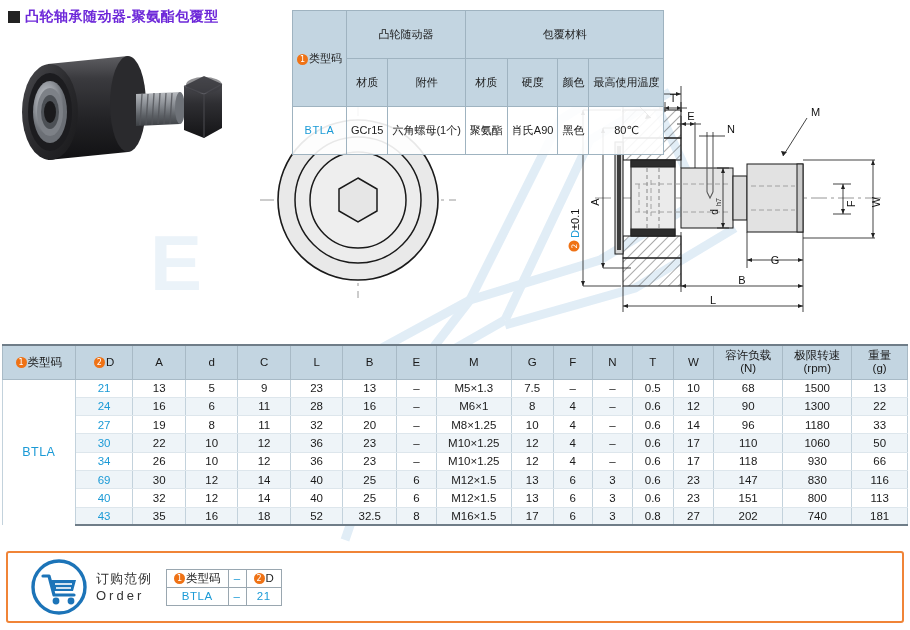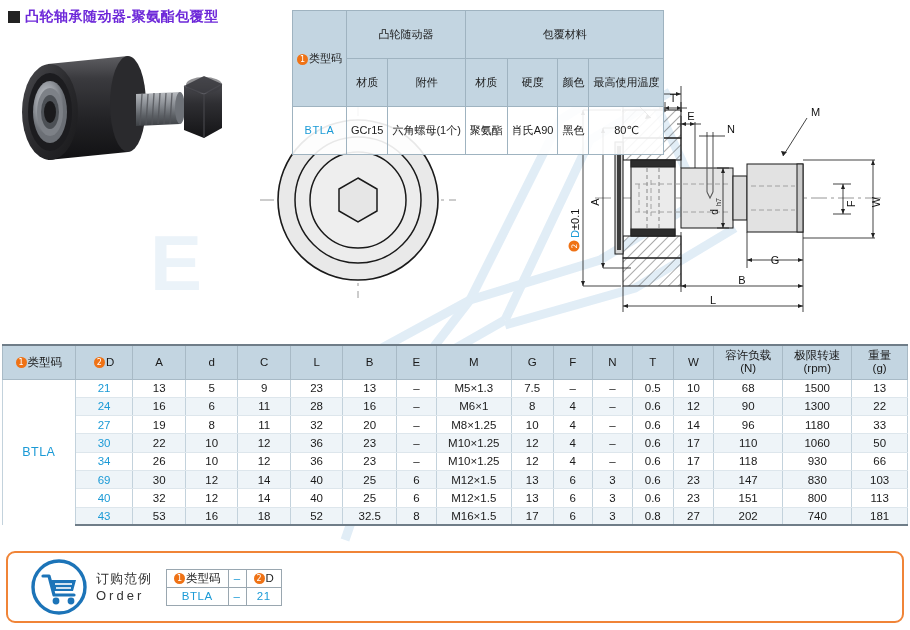--- a/index.html
+++ b/index.html
@@ -87,21 +87,21 @@
   }
   .main-table thead th:first-child { text-align: center; }
   .main-table .topline { border-top: 2px solid #6f7d88; }
   .main-table .botline { border-bottom: 2px solid #6f7d88; }
 
   
   .order-box {
     position: absolute; left: 6px; top: 551px;
     width: 898px; height: 72px;
     border: 2px solid #f08437;
-    border-radius: 9px;
+    border-radius: 3px;
     z-index: 3; background: #fff;
   }
   .order-inner { display: flex; align-items: center; height: 100%; padding-left: 22px; gap: 8px; }
   .order-labels { display: flex; flex-direction: column; font-size: 13px; color: #333; line-height: 17px; }
   .order-labels .cn { font-weight: normal; letter-spacing: 1px; }
   .order-labels .en { letter-spacing: 3px; font-size: 13px; }
   .order-table { margin-left: 6px; }
   .order-table th, .order-table td {
     border: 1px solid #9aa7b0;
     font-size: 11.5px; height: 18px; padding: 0 7px;
@@ -560,21 +560,21 @@
       <td>25</td>
       <td>6</td>
       <td>M12×1.5</td>
       <td>13</td>
       <td>6</td>
       <td>3</td>
       <td>0.6</td>
       <td>23</td>
       <td>147</td>
       <td>830</td>
-      <td>103</td>
+      <td>116</td>
     </tr>
     <tr>
       <td class="dcol">40</td>
       <td>32</td>
       <td>12</td>
       <td>14</td>
       <td>40</td>
       <td>25</td>
       <td>6</td>
       <td>M12×1.5</td>
@@ -582,21 +582,21 @@
       <td>6</td>
       <td>3</td>
       <td>0.6</td>
       <td>23</td>
       <td>151</td>
       <td>800</td>
       <td>113</td>
     </tr>
     <tr class="alt">
       <td class="dcol botline">43</td>
-      <td class="botline">53</td>
+      <td class="botline">35</td>
       <td class="botline">16</td>
       <td class="botline">18</td>
       <td class="botline">52</td>
       <td class="botline">32.5</td>
       <td class="botline">8</td>
       <td class="botline">M16×1.5</td>
       <td class="botline">17</td>
       <td class="botline">6</td>
       <td class="botline">3</td>
       <td class="botline">0.8</td>

